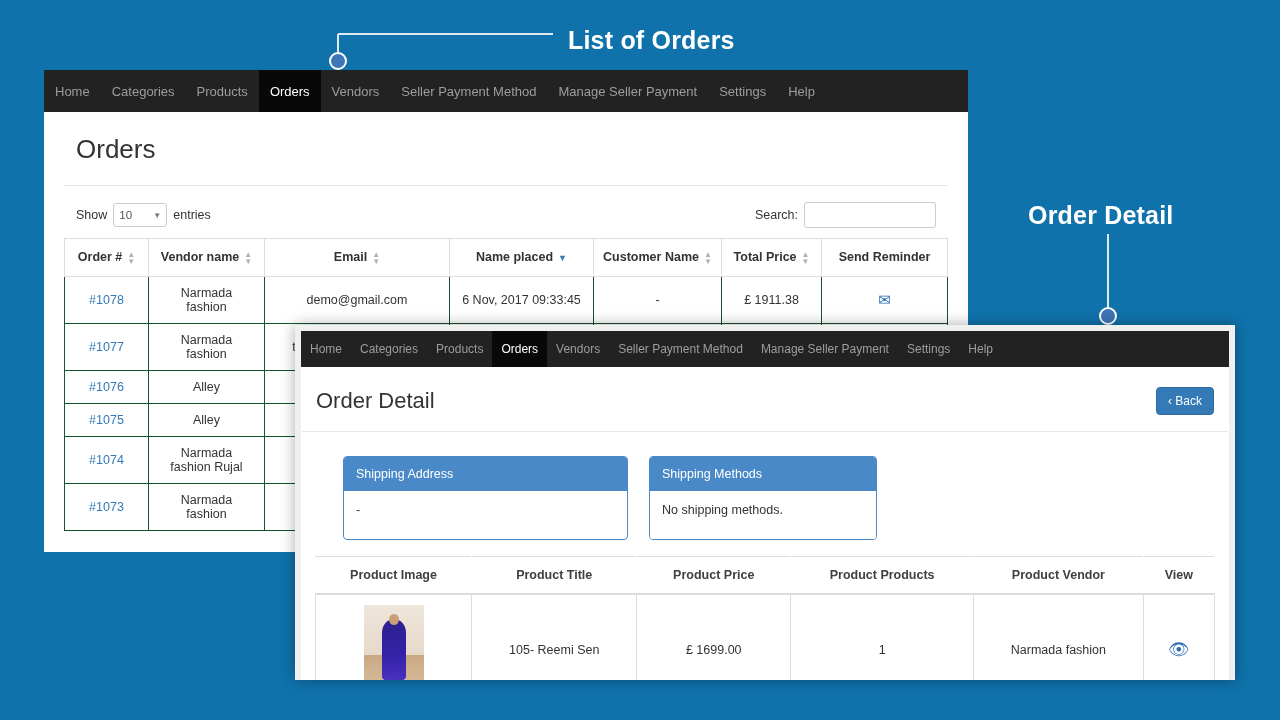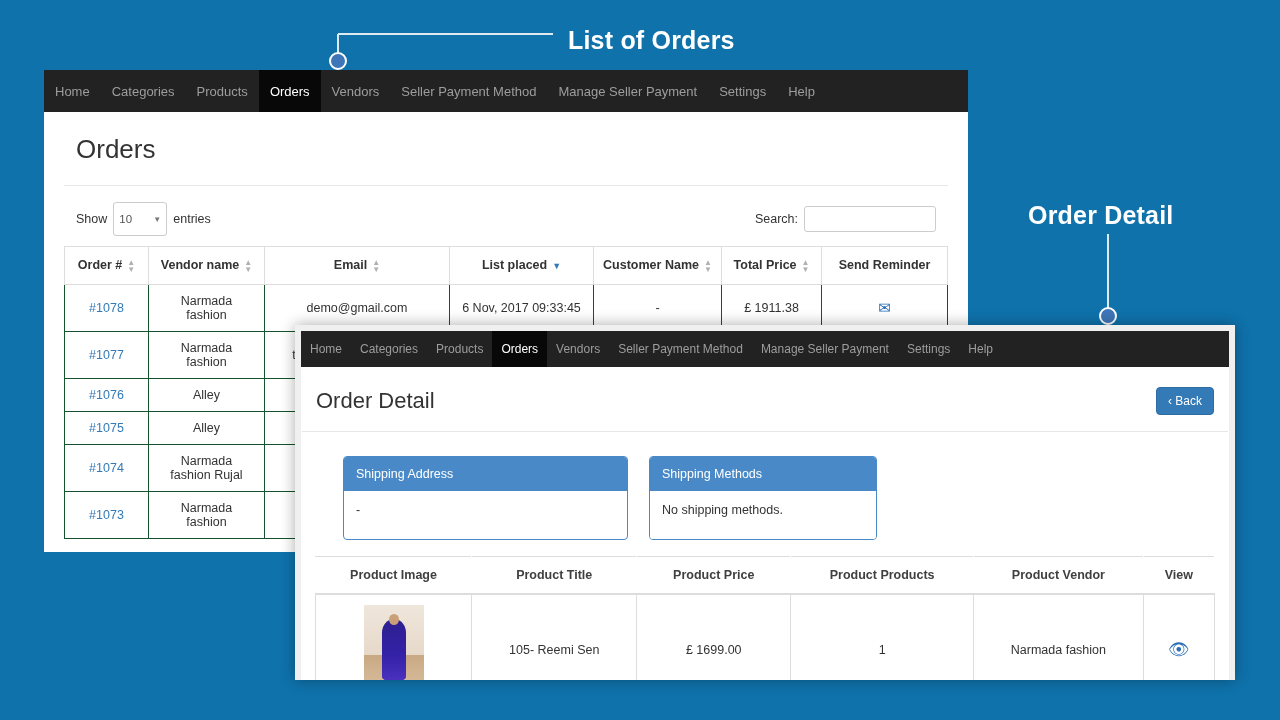--- a/index.html
+++ b/index.html
@@ -99,21 +99,21 @@
   .show-entries { display: flex; align-items: center; gap: 6px; }
   .select-box {
     border: 1px solid #cccccc;
     border-radius: 3px;
     background: #ffffff;
     height: 24px;
     width: 54px;
     display: flex;
     align-items: center;
     justify-content: space-between;
-    padding: 16px 5px;
+    padding: 8px 5px;
     font-size: 11.5px;
     color: #555555;
     cursor: pointer;
   }
   .select-caret { font-size: 8px; color: #777777; }
   .search-wrap { display: flex; align-items: center; gap: 6px; }
   .search-input {
     border: 1px solid #cccccc;
     border-radius: 3px;
     height: 26px;
@@ -316,21 +316,21 @@
         <input class="search-input" type="text" placeholder="" style="">
       </div>
     </div>
 
     <table class="data-table">
       <thead>
         <tr id="orders-thead-row">
             <th><span>Order #</span><span class="sort-arrows"><span>▲</span><span>▼</span></span></th>
             <th><span>Vendor name</span><span class="sort-arrows"><span>▲</span><span>▼</span></span></th>
             <th><span>Email</span><span class="sort-arrows"><span>▲</span><span>▼</span></span></th>
-            <th><span>List placed</span><span class="sort-arrows"><span class="sort-desc-active">▼</span></span></th>
+            <th><span>Name placed</span><span class="sort-arrows"><span class="sort-desc-active">▼</span></span></th>
             <th><span>Customer Name</span><span class="sort-arrows"><span>▲</span><span>▼</span></span></th>
             <th><span>Total Price</span><span class="sort-arrows"><span>▲</span><span>▼</span></span></th>
             <th><span>Send Reminder</span></th>
           </tr>
       </thead>
       <tbody id="orders-tbody">
           <tr>
             <td style="width: 84px;"><span class="order-link">#1078</span></td>
             <td style="width: 116px;"><span>Narmada fashion</span></td>
             <td><span>demo@gmail.com</span></td>

